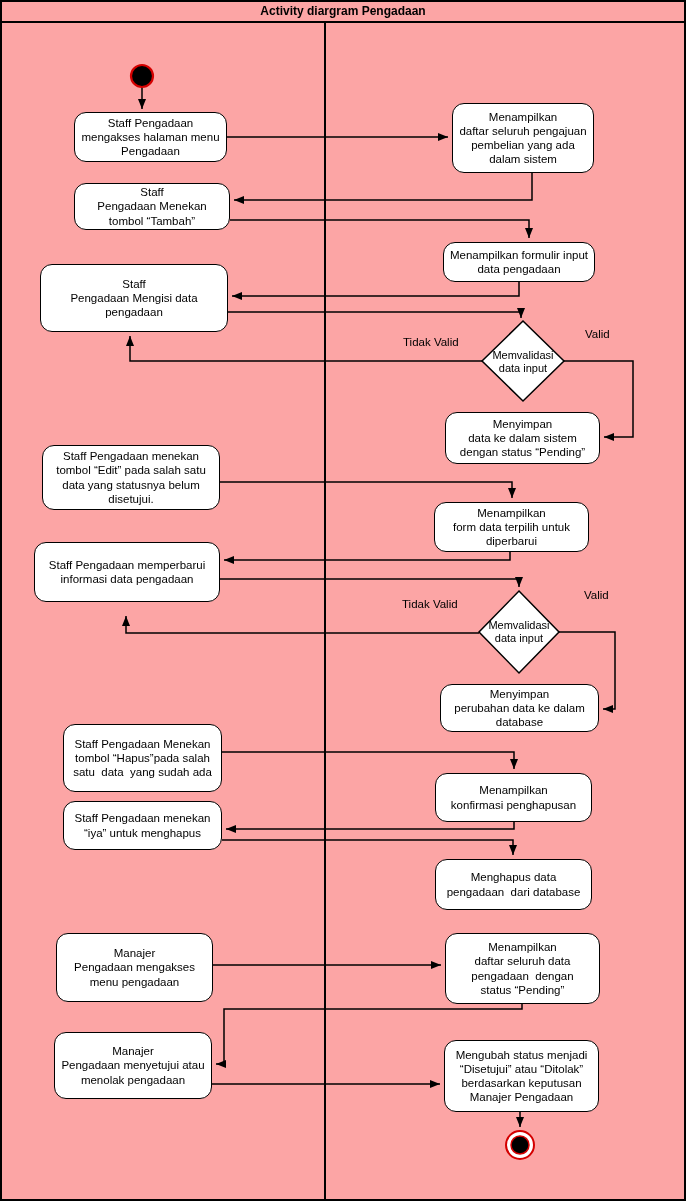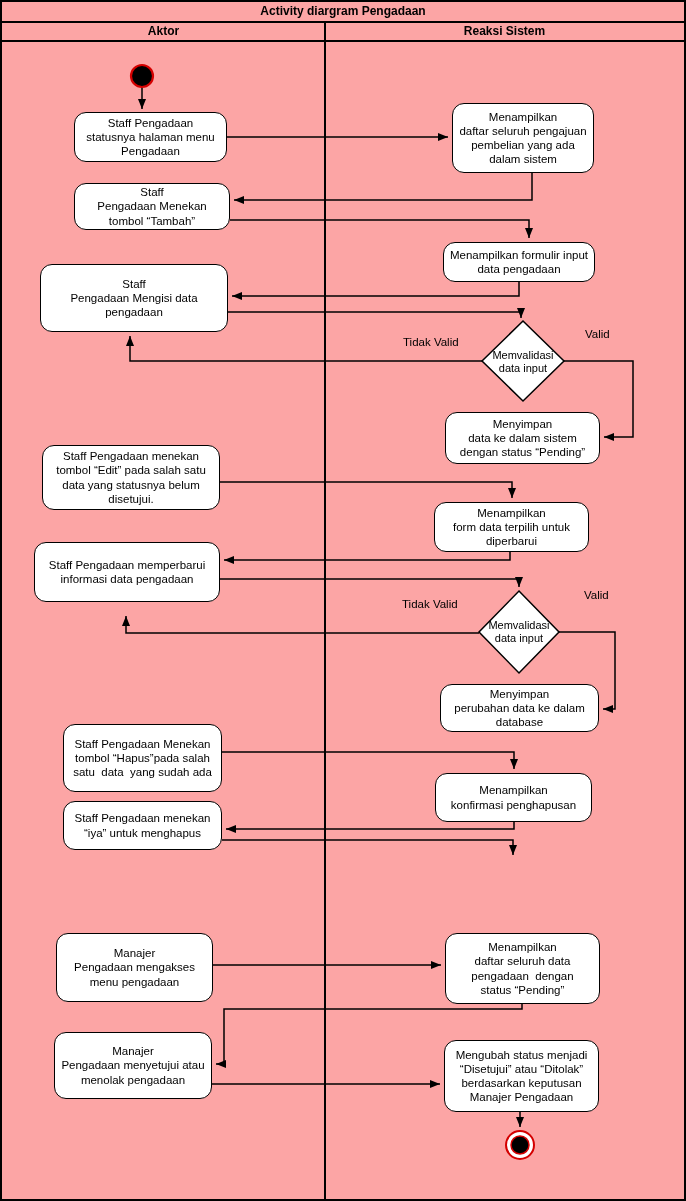--- a/index.html
+++ b/index.html
@@ -39,24 +39,20 @@
   }
   .elabel { position:absolute; z-index:4; font-size:11.5px; white-space:nowrap; }
 </style>
 </head>
 <body>
 
 <div id="diagram">
 
   <div class="title-row">Activity diargram Pengadaan</div>
 
-  <div class="header-row">
-    <div class="header-cell left">Aktor</div>
-    <div class="header-cell right">Reaksi Sistem</div>
-  </div>
 
   <div class="lane-divider"></div>
 
   <svg class="wires" width="686" height="1201" viewBox="0 0 686 1201">
     <defs>
       <marker id="arrow" markerWidth="12" markerHeight="10" refX="10" refY="4" orient="auto" markerUnits="userSpaceOnUse">
         <path d="M0,0 L10,4 L0,8 z" fill="#000"></path>
       </marker>
     </defs>
     <g fill="none" stroke="#000" stroke-width="1.5">
@@ -82,21 +78,21 @@
       <path d="M518,1102 V1125" marker-end="url(#arrow)"></path>
     </g>
     <polygon points="521,319 562,359 521,399 480,359" fill="#fff" stroke="#000" stroke-width="1.5"></polygon>
     <polygon points="517,589 557,630 517,671 477,630" fill="#fff" stroke="#000" stroke-width="1.5"></polygon>
     <circle cx="140" cy="74" r="11" fill="#000" stroke="#d40000" stroke-width="2.2"></circle>
     <circle cx="518" cy="1143" r="14" fill="#fff" stroke="#d40000" stroke-width="2"></circle>
     <circle cx="518" cy="1143" r="9" fill="#000" stroke="#d40000" stroke-width="1.5"></circle>
   </svg>
 
   <div class="box" style="left:72px;  top:110px; width:153px; height:50px;">Staff Pengadaan
-statusnya halaman menu
+mengakses halaman menu
 Pengadaan</div>
   <div class="box" style="left:72px;  top:181px; width:156px; height:47px;">Staff
 Pengadaan Menekan
 tombol “Tambah”</div>
   <div class="box" style="left:38px;  top:262px; width:188px; height:68px;">Staff
 Pengadaan Mengisi data
 pengadaan</div>
   <div class="box" style="left:40px;  top:443px; width:178px; height:65px;">Staff Pengadaan menekan
 tombol “Edit” pada salah satu
 data yang statusnya belum
@@ -125,20 +121,22 @@
 data ke dalam sistem
 dengan status “Pending”</div>
   <div class="box" style="left:432px; top:500px; width:155px; height:50px;">Menampilkan
 form data terpilih untuk
 diperbarui</div>
   <div class="box" style="left:438px; top:682px; width:159px; height:48px;">Menyimpan
 perubahan data ke dalam
 database</div>
   <div class="box" style="left:433px; top:771px; width:157px; height:49px;">Menampilkan
 konfirmasi penghapusan</div>
+  <div class="box" style="left:433px; top:857px; width:157px; height:51px;">Menghapus data
+pengadaan  dari database</div>
   <div class="box" style="left:443px; top:931px; width:155px; height:71px;">Menampilkan
 daftar seluruh data
 pengadaan  dengan
 status “Pending”</div>
   <div class="box" style="left:442px; top:1030px; width:155px; height:72px;margin-top:8px;">Mengubah status menjadi
 “Disetujui” atau “Ditolak”
 berdasarkan keputusan
 Manajer Pengadaan</div>
 
   <div class="dtext" style="left:471px; top:336px; width:100px; height:48px;">Memvalidasi

